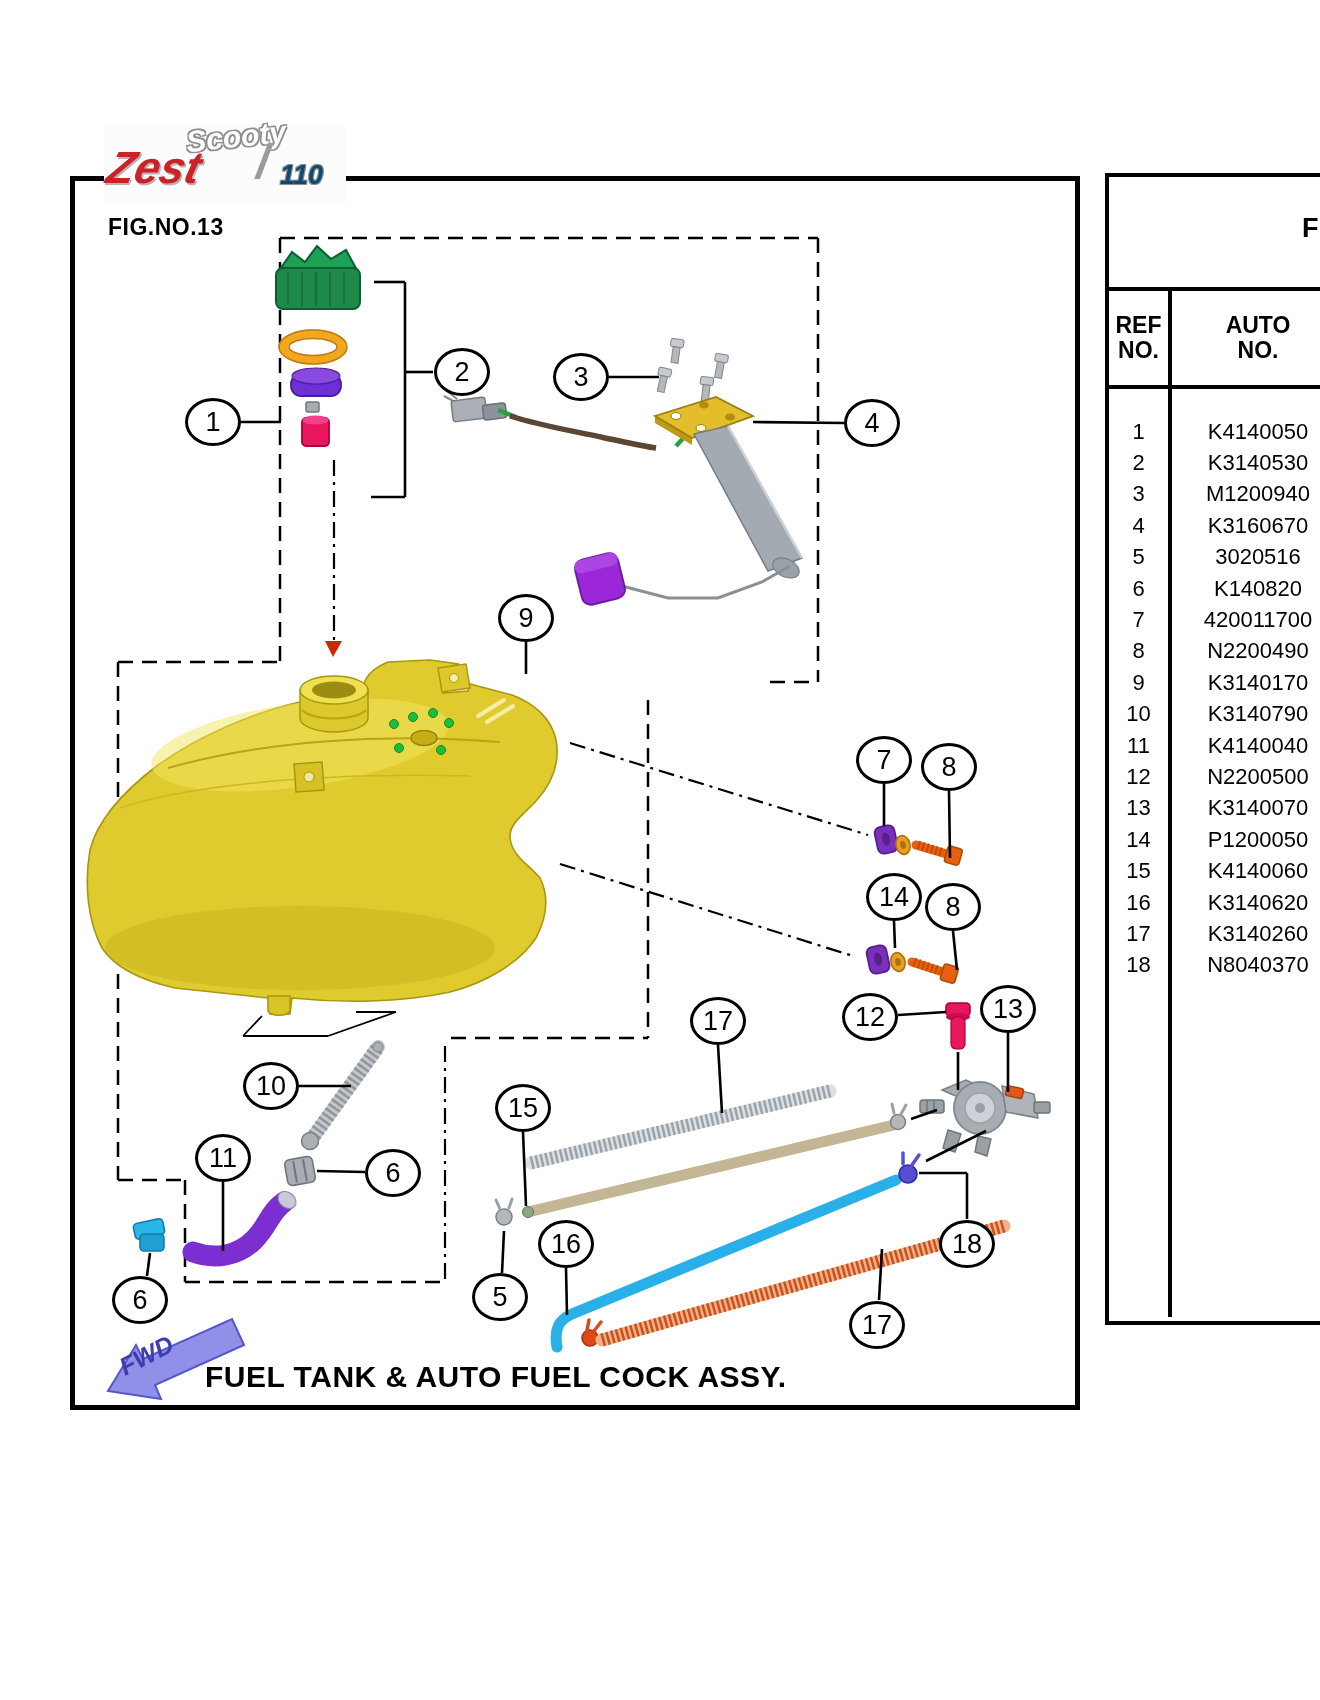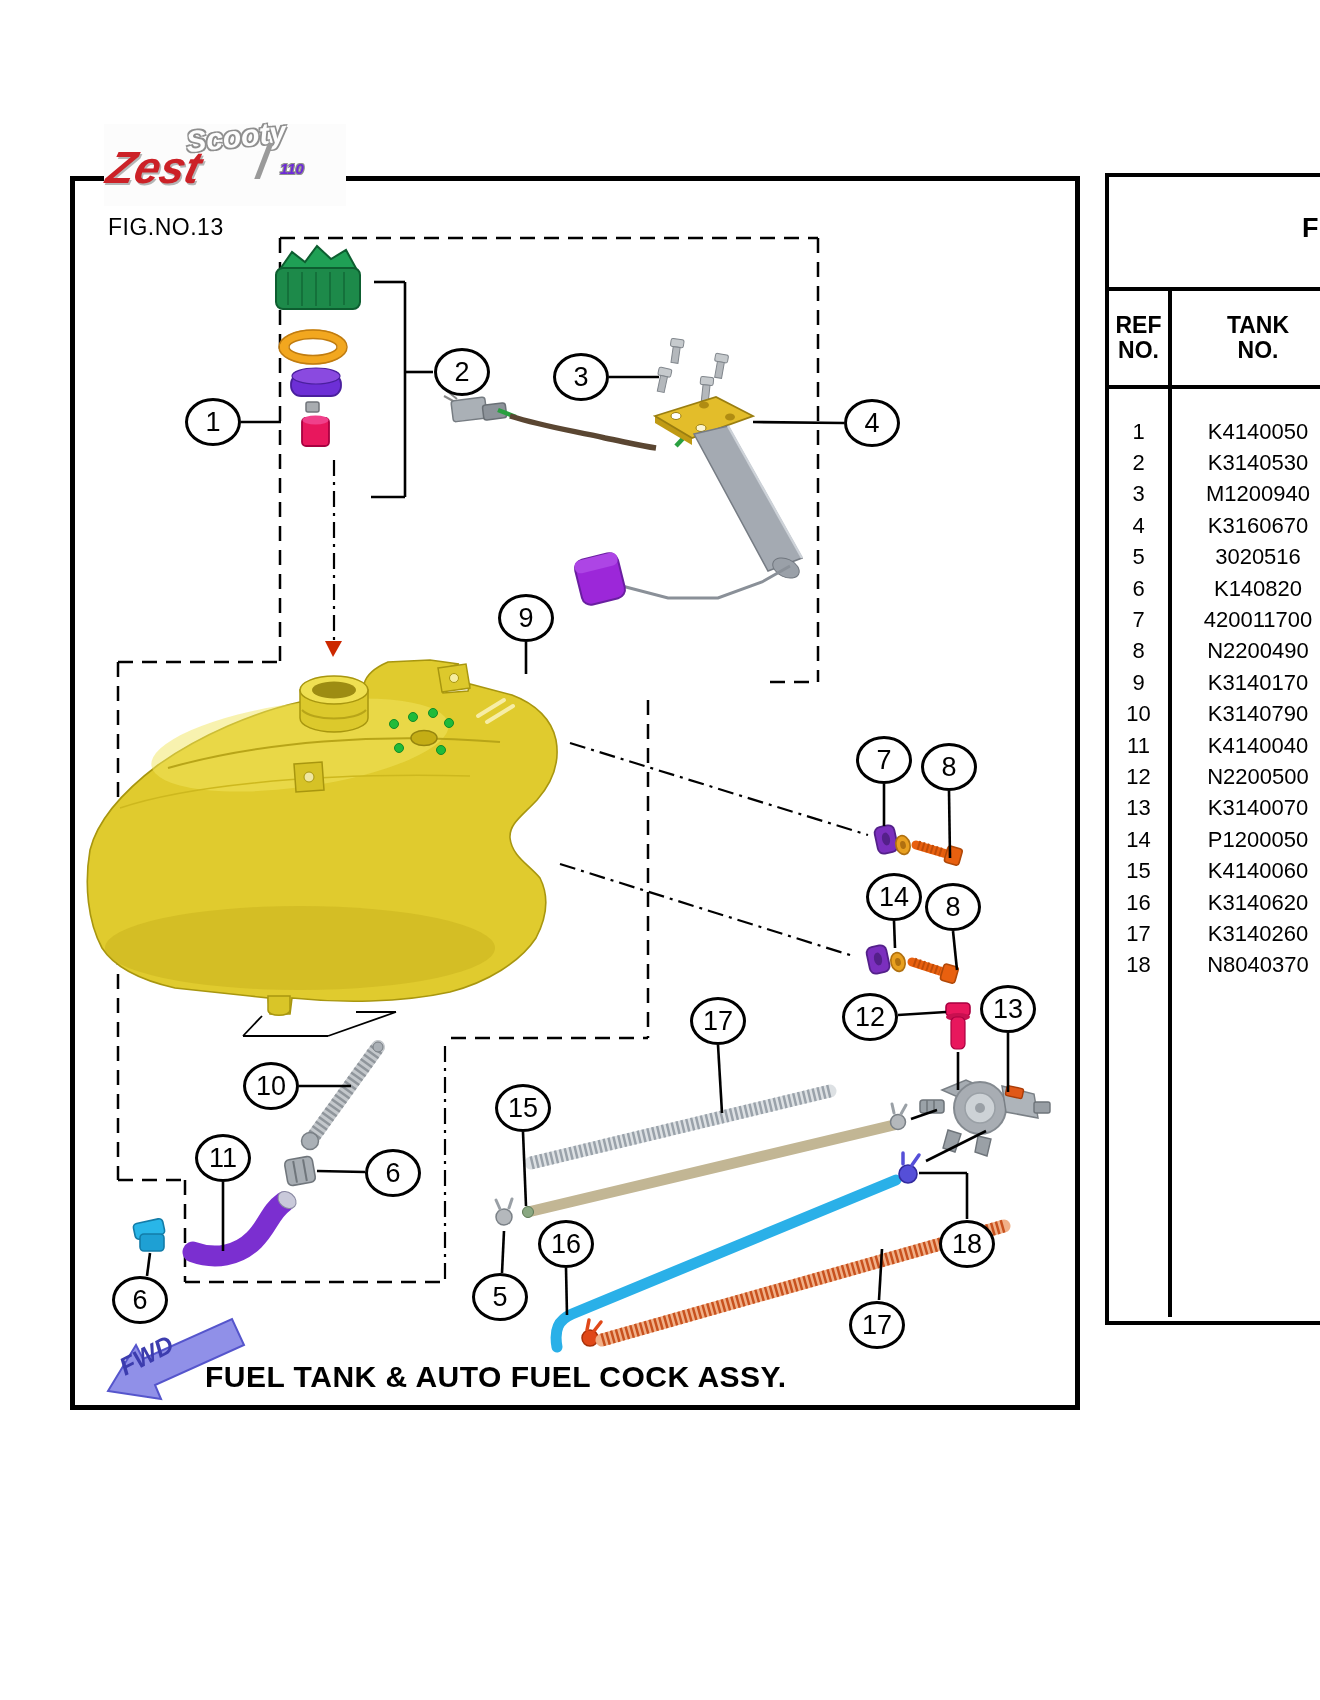--- a/index.html
+++ b/index.html
@@ -33,24 +33,24 @@
   .trow{height:31.4px;display:flex;align-items:center;justify-content:center;
         font-size:22px;color:#000;width:100%;}
   
   #logo{left:104px;top:124px;width:242px;height:82px;background:#fcfcfc;z-index:5;}
   #logo-script{position:absolute;left:82px;top:-4px;font-size:30px;font-weight:bold;font-style:italic;
     color:#fdfdfd;transform:rotate(-6deg);
     text-shadow:-1.5px -1.5px 0 #8f8f8f,1.5px -1.5px 0 #8f8f8f,-1.5px 1.5px 0 #8f8f8f,1.5px 1.5px 0 #8f8f8f;}
   #logo-brand{position:absolute;left:4px;top:18px;font-size:45px;font-weight:900;font-style:italic;
     color:var(--logo-red,#cc2127);transform:skewX(-14deg);text-shadow:2px 2px 0 #b5b5b5;}
   #logo-slash{position:absolute;left:152px;top:10px;font-size:48px;font-style:italic;color:#9a9a9a;font-weight:bold;}
-  #logo-suffix{position:absolute;left:176px;top:36px;font-size:15px;font-weight:bold;font-style:italic;
-    color:#6d28d9;text-shadow:-1px -1px 0 #8f8f8f,1px -1px 0 #8f8f8f,-1px 1px 0 #8f8f8f,1px 1px 0 #8f8f8f;}
-  
-  #fig-label{left:108px;top:214px;font-size:23px;font-weight:normal;letter-spacing:.5px;}
+  #logo-suffix{position:absolute;left:176px;top:36px;font-size:27px;font-weight:bold;font-style:italic;
+    color:#0c4a6e;text-shadow:-1px -1px 0 #8f8f8f,1px -1px 0 #8f8f8f,-1px 1px 0 #8f8f8f,1px 1px 0 #8f8f8f;}
+  
+  #fig-label{left:108px;top:214px;font-size:23px;font-weight:bold;letter-spacing:.5px;}
   #diagram-title{left:205px;top:1360px;font-size:30px;font-weight:bold;letter-spacing:.5px;}
   #fwd-label{left:118px;top:1341px;font-size:25px;font-weight:bold;font-style:italic;
      color:var(--fwd-text,#3c3cae);transform:rotate(-27deg);z-index:4;}
   
   .callout{position:absolute;width:56px;height:48px;border:3px solid #000;border-radius:50%;
     background:#fff;display:flex;align-items:center;justify-content:center;
     font-size:27px;color:#000;box-sizing:border-box;z-index:3;}
   
   .dash{stroke:#000;stroke-width:2.5;stroke-dasharray:15 9;fill:none;}
   .dd{stroke:#000;stroke-width:2.2;stroke-dasharray:16 6 3 6;fill:none;}
@@ -372,21 +372,21 @@
 <div class="abs" id="parts-table">
   <div id="table-top-cell">
     <span id="table-title-fragment">F</span>
   </div>
   <div id="table-header">
     <div class="ref-col">
       <span class="hl">REF</span>
       <span class="hl">NO.</span>
     </div>
     <div class="part-col">
-      <span class="hl">TANK</span>
+      <span class="hl">AUTO</span>
       <span class="hl">NO.</span>
     </div>
   </div>
   <div id="table-body">
     <div class="ref-col">
       <div class="cellstack">
         <div class="trow">1</div>
         <div class="trow">2</div>
         <div class="trow">3</div>
         <div class="trow">4</div>

